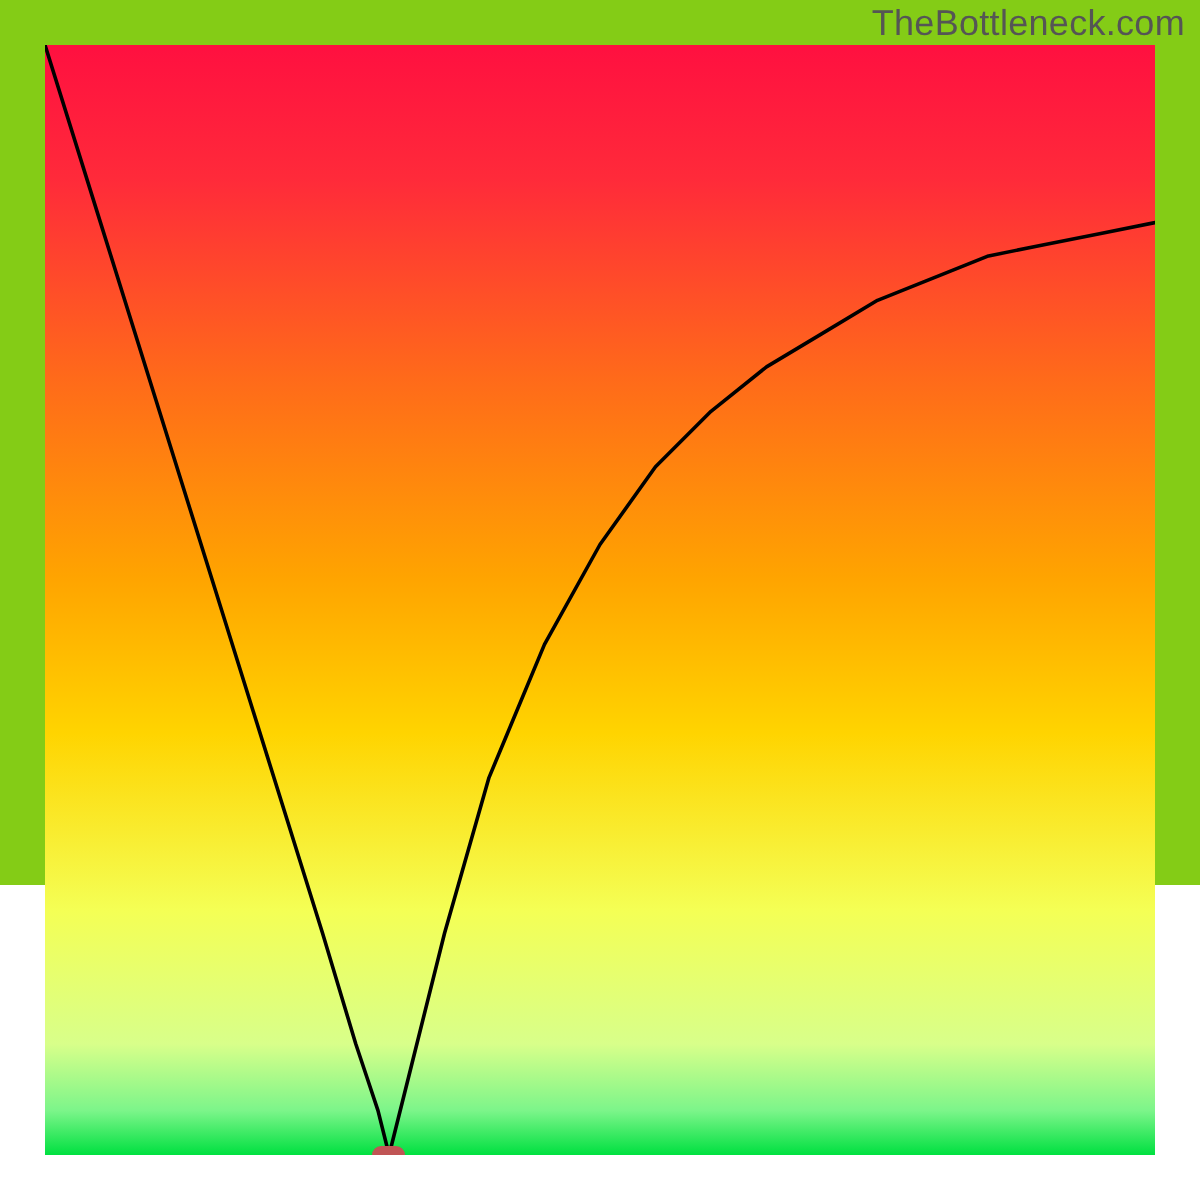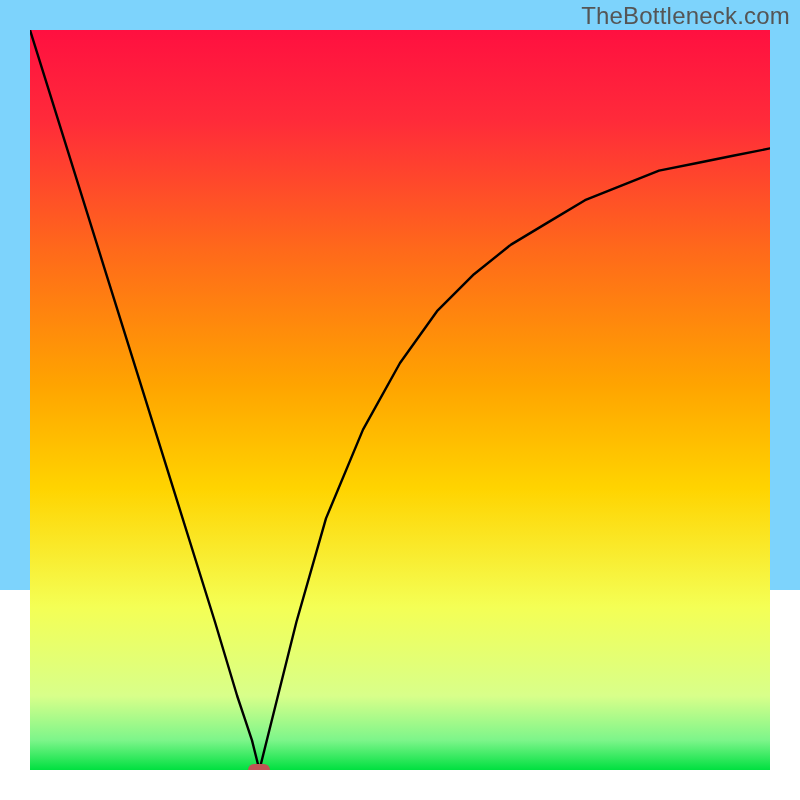--- a/index.html
+++ b/index.html
@@ -7,21 +7,21 @@
     padding: 0;
     width: 800px;
     height: 800px;
     overflow: hidden;
     background: #fff;
   }
   .frame {
     position: relative;
     width: 800px;
     height: 590px;
-    background: #7dd3fc;
+    background: #84cc16;
   }
   .watermark {
     position: absolute;
     top: 2px;
     right: 10px;
     color: #555;
     font-family: Arial, Helvetica, sans-serif;
     font-size: 24px;
     z-index: 5;
     letter-spacing: 0.2px;

